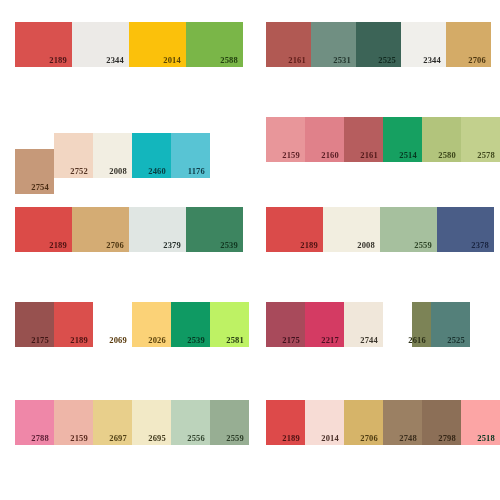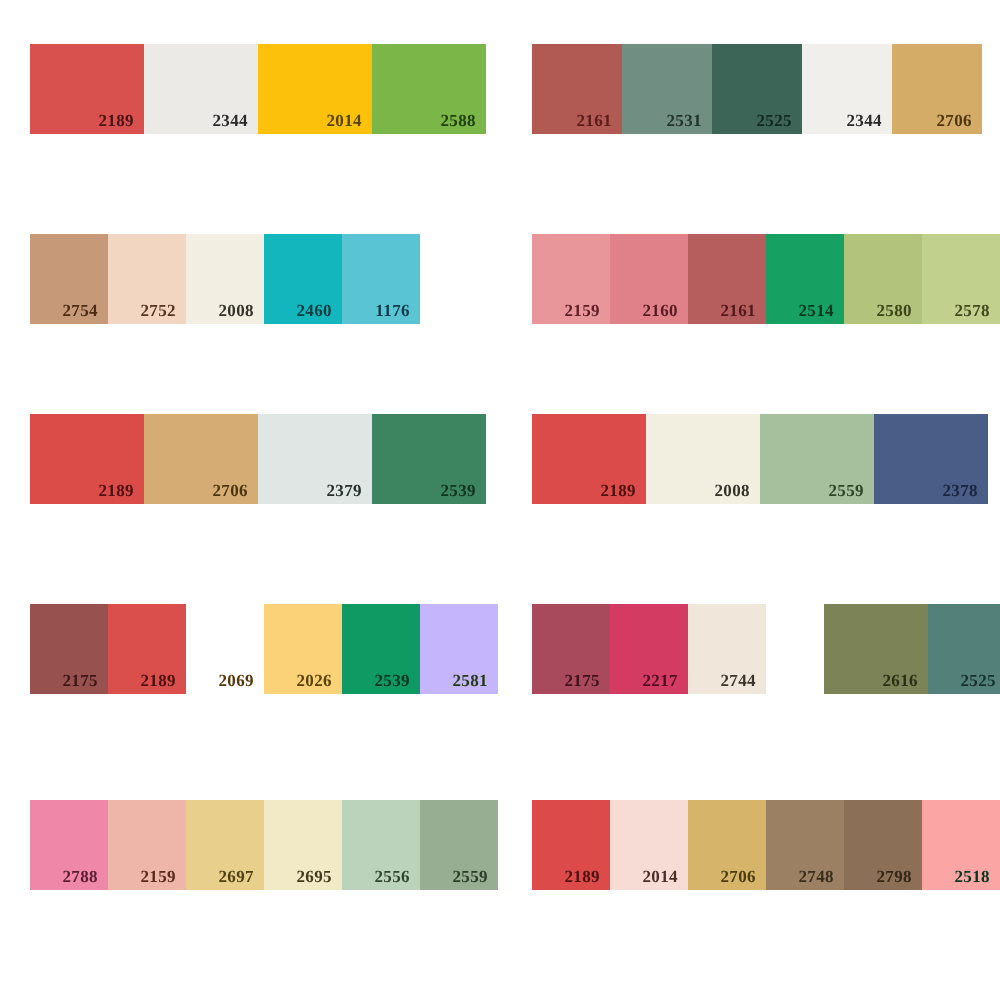--- a/index.html
+++ b/index.html
@@ -88,21 +88,21 @@
         <div class="swatch" style="width: 45px; height: 45px; background: rgb(240, 239, 235);">
           <span class="swatch-code" style="color: rgb(42, 42, 40);">2344</span>
         </div>
         <div class="swatch" style="width: 45px; height: 45px; background: rgb(212, 171, 103);">
           <span class="swatch-code" style="color: rgb(78, 55, 16);">2706</span>
         </div>
       </div>
     </div>
     <div class="palette-row" style="top: 117px;">
       <div class="swatch-group" style="position: absolute; left: 15px; top: 0px;">
-        <div class="swatch" style="width: 39px; height: 45px; background: rgb(198, 153, 121);">
+        <div class="swatch" style="width: 39px; height: 45px; background: rgb(198, 153, 121); margin-top: 32px;">
           <span class="swatch-code" style="color: rgb(74, 44, 19);">2754</span>
         </div>
         <div class="swatch" style="width: 39px; height: 45px; background: rgb(242, 214, 194);">
           <span class="swatch-code" style="color: rgb(85, 52, 35);">2752</span>
         </div>
         <div class="swatch" style="width: 39px; height: 45px; background: rgb(242, 238, 226);">
           <span class="swatch-code" style="color: rgb(53, 50, 42);">2008</span>
         </div>
         <div class="swatch" style="width: 39px; height: 45px; background: rgb(19, 182, 189);">
           <span class="swatch-code" style="color: rgb(9, 60, 64);">2460</span>
@@ -172,37 +172,37 @@
         </div>
         <div class="swatch" style="width: 39px; height: 45px;">
           <span class="swatch-code" style="color: rgb(87, 56, 10);">2069</span>
         </div>
         <div class="swatch" style="width: 39px; height: 45px; background: rgb(251, 210, 119);">
           <span class="swatch-code" style="color: rgb(92, 67, 12);">2026</span>
         </div>
         <div class="swatch" style="width: 39px; height: 45px; background: rgb(15, 154, 99);">
           <span class="swatch-code" style="color: rgb(5, 53, 32);">2539</span>
         </div>
-        <div class="swatch" style="width: 39px; height: 45px; background: #c4b5fd;">
+        <div class="swatch" style="width: 39px; height: 45px; background: #bef264;">
           <span class="swatch-code" style="color: rgb(37, 58, 18);">2581</span>
         </div>
       </div>
       <div class="swatch-group" style="position: absolute; left: 266px; top: 0px;">
         <div class="swatch" style="width: 39px; height: 45px; background: rgb(168, 74, 91);">
           <span class="swatch-code" style="color: rgb(63, 17, 28);">2175</span>
         </div>
         <div class="swatch" style="width: 39px; height: 45px; background: rgb(212, 59, 99);">
           <span class="swatch-code" style="color: rgb(78, 15, 34);">2217</span>
         </div>
         <div class="swatch" style="width: 39px; height: 45px; background: rgb(240, 231, 218);">
           <span class="swatch-code" style="color: rgb(58, 52, 42);">2744</span>
         </div>
       </div>
       <div class="swatch-group" style="position: absolute; left: 412px; top: 0px;">
-        <div class="swatch" style="width: 52px; height: 45px; background: rgb(124, 131, 86);">
+        <div class="swatch" style="width: 19px; height: 45px; background: rgb(124, 131, 86);">
           <span class="swatch-code" style="color: rgb(43, 47, 22);">2616</span>
         </div>
         <div class="swatch" style="width: 39px; height: 45px; background: rgb(84, 128, 122);">
           <span class="swatch-code" style="color: rgb(25, 49, 46);">2525</span>
         </div>
       </div>
     </div>
     <div class="palette-row" style="top: 400px;">
       <div class="swatch-group" style="position: absolute; left: 15px; top: 0px;">
         <div class="swatch" style="width: 39px; height: 45px; background: rgb(239, 135, 168);">

